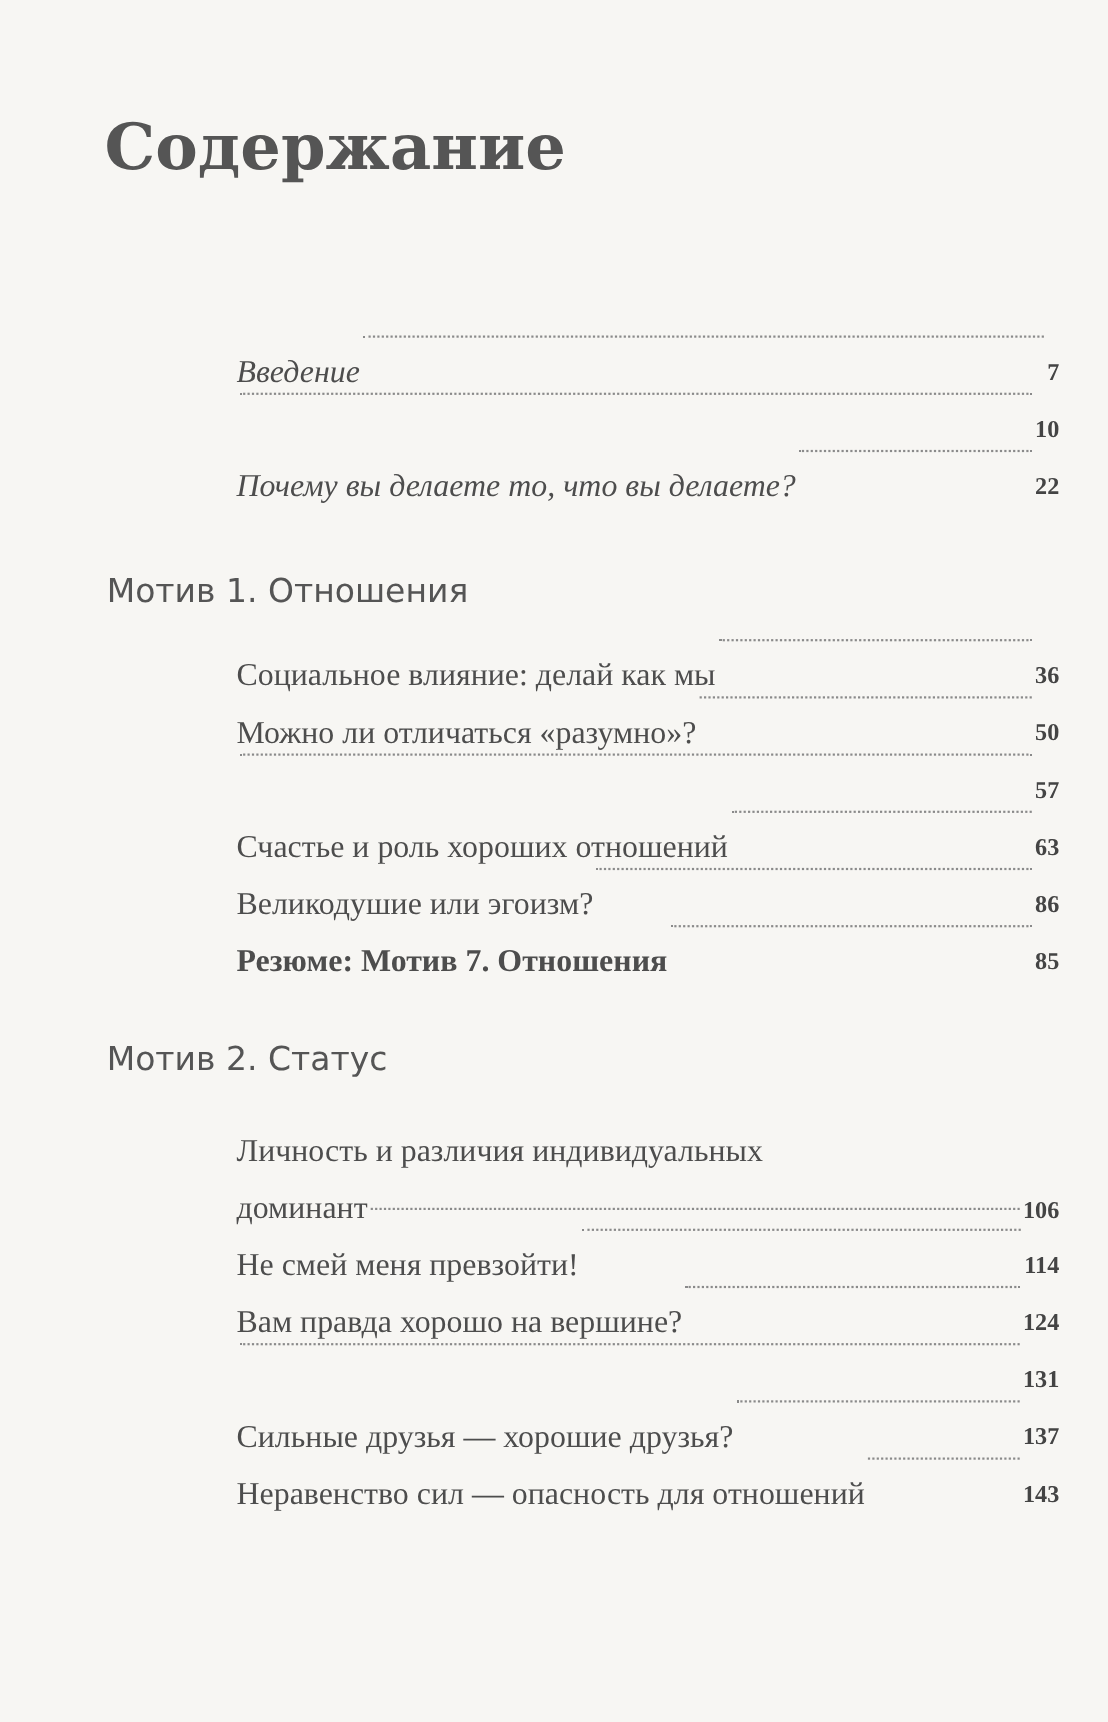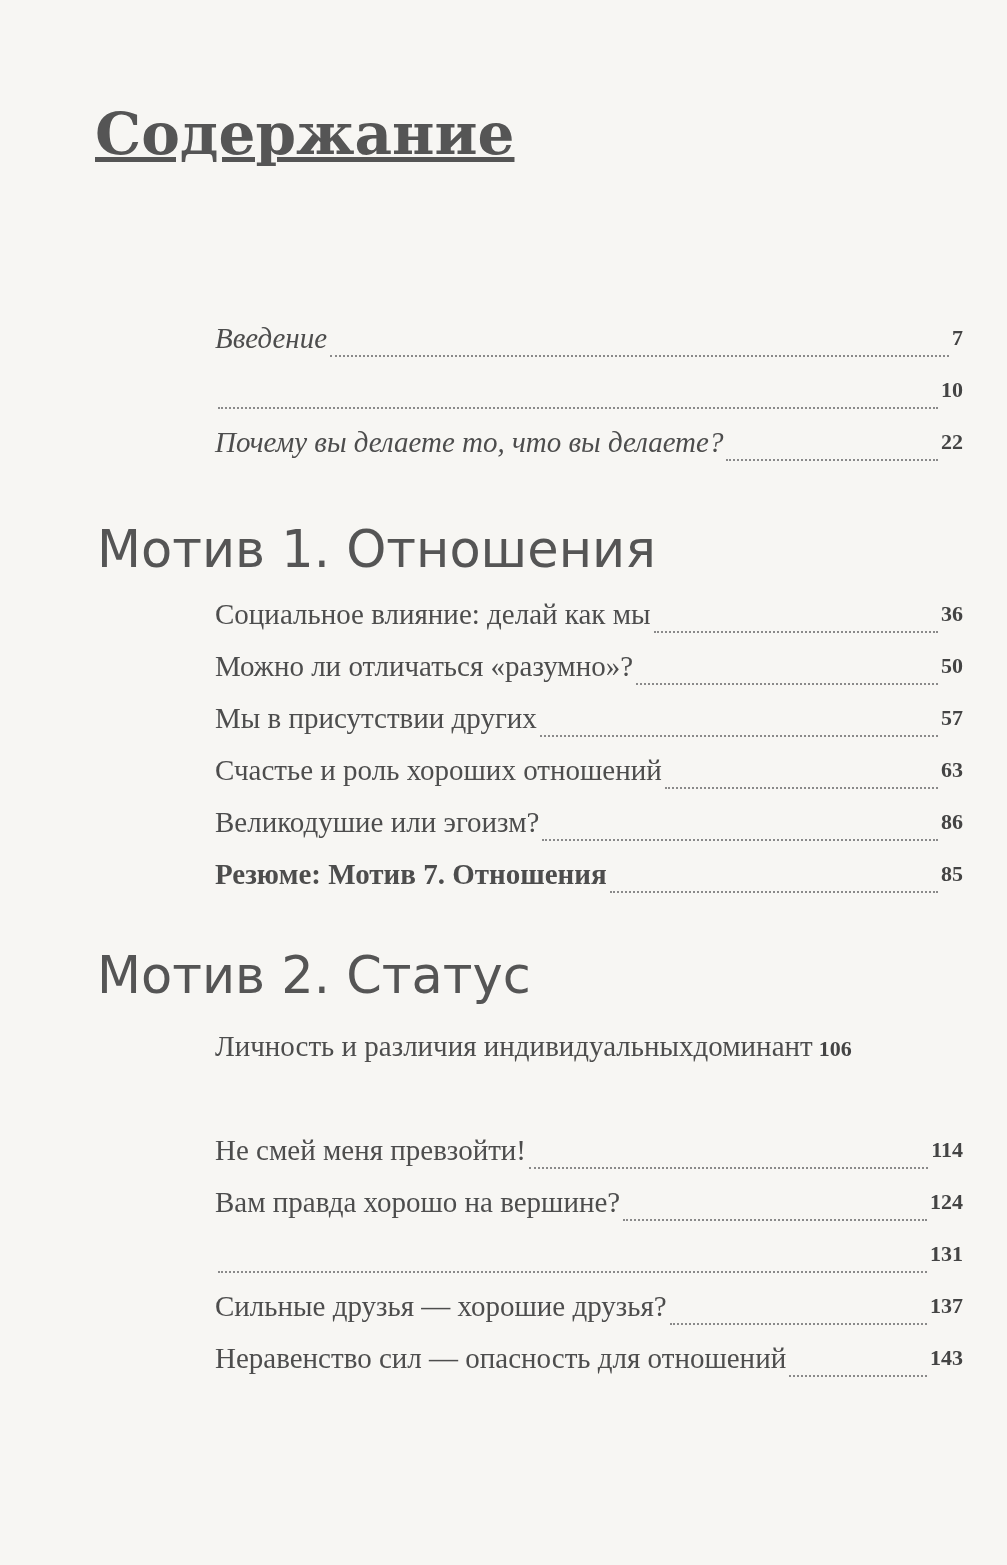--- a/index.html
+++ b/index.html
@@ -6,46 +6,46 @@
   body {
     width:1007px; height:1565px; overflow:hidden;
     background:#f7f6f3;
     color:#4a4a4a;
     position:relative;
   }
   .page-title {
     position:absolute; left:95px; top:100px;
     font-family:"DejaVu Serif", serif;
     font-weight:bold; font-size:58px; letter-spacing:0px;
-    color:#555555; margin:0;text-decoration:underline;
+    color:#555555; margin:0;
   }
   .section-heading {
     position:absolute; left:97px;
     font-family:"DejaVu Sans", sans-serif;
-    font-size:51px; font-weight:normal; color:#555555; margin:0;
+    font-size:30px; font-weight:normal; color:#555555; margin:0;
   }
   .toc-group { position:absolute; left:215px; width:748px; }
   .toc-entry {
-    display:flex; align-items:flex-end;
+    display:flex; align-items:flex-start;
     height:52px; line-height:52px;
     font-family:"Liberation Serif", serif;
     font-size:29px; color:#4d4d4d;
   }
   .toc-entry.italic .toc-label { font-style:italic; }
   .toc-entry.bold .toc-label { font-weight:bold; }
   .toc-label { white-space:nowrap; }
   .toc-leader {
     flex:1; border-bottom:2px dotted #8a8a8a;
     margin:0 3px; position:relative; top:-7px; height:0;
   }
   .toc-page {
     font-family:"Liberation Serif", serif;
     font-weight:bold; font-size:22px; color:#444;
   }
-  .toc-entry.two-line { height:104px; flex-direction:row; align-items:stretch; }
+  .toc-entry.two-line { height:104px; flex-direction:column; align-items:stretch; }
   .toc-entry.two-line .line1 { height:52px; line-height:52px; }
   .toc-entry.two-line .line2 { display:flex; align-items:baseline; height:52px; line-height:52px;justify-content:flex-end; }
 </style>
 </head>
 <body>
 
 <h1 class="page-title">Содержание</h1>
 
 <div class="toc-group" style="top:312px;">
   <div class="toc-entry italic">
@@ -70,21 +70,20 @@
     <span class="toc-label">Социальное влияние: делай как мы</span>
     <span class="toc-leader"></span>
     <span class="toc-page">36</span>
   </div>
   <div class="toc-entry">
     <span class="toc-label">Можно ли отличаться «разумно»?</span>
     <span class="toc-leader"></span>
     <span class="toc-page">50</span>
   </div>
   <div class="toc-entry">
-    <span class="toc-label">Мы в присутствии других</span>
     <span class="toc-leader"></span>
     <span class="toc-page">57</span>
   </div>
   <div class="toc-entry">
     <span class="toc-label">Счастье и роль хороших отношений</span>
     <span class="toc-leader"></span>
     <span class="toc-page">63</span>
   </div>
   <div class="toc-entry">
     <span class="toc-label">Великодушие или эгоизм?</span>

